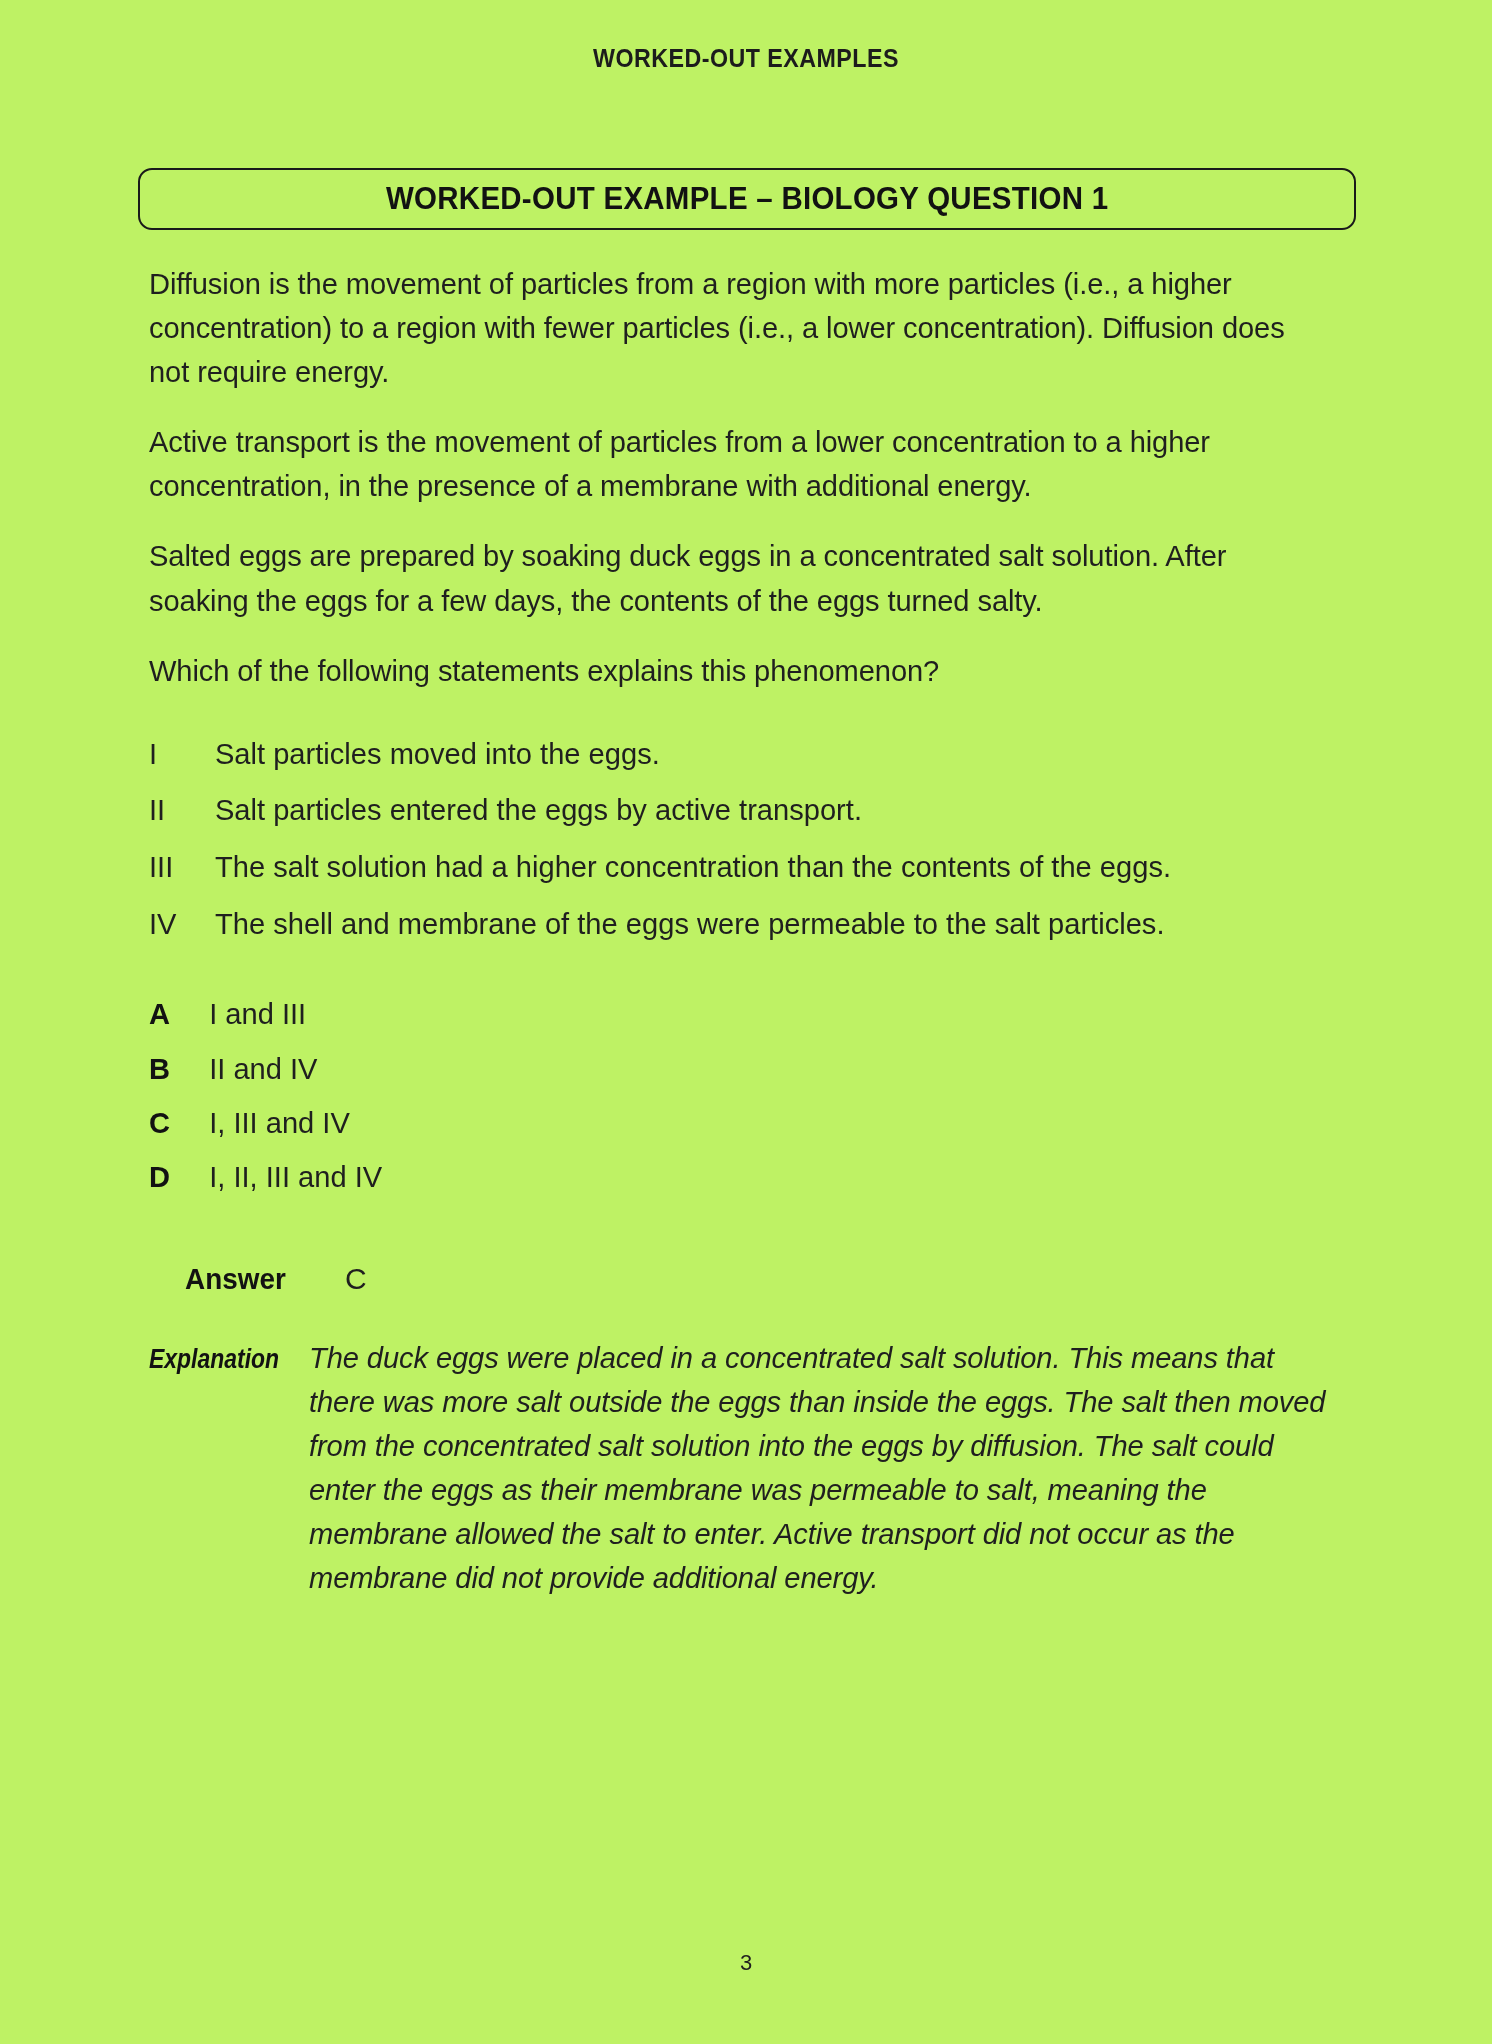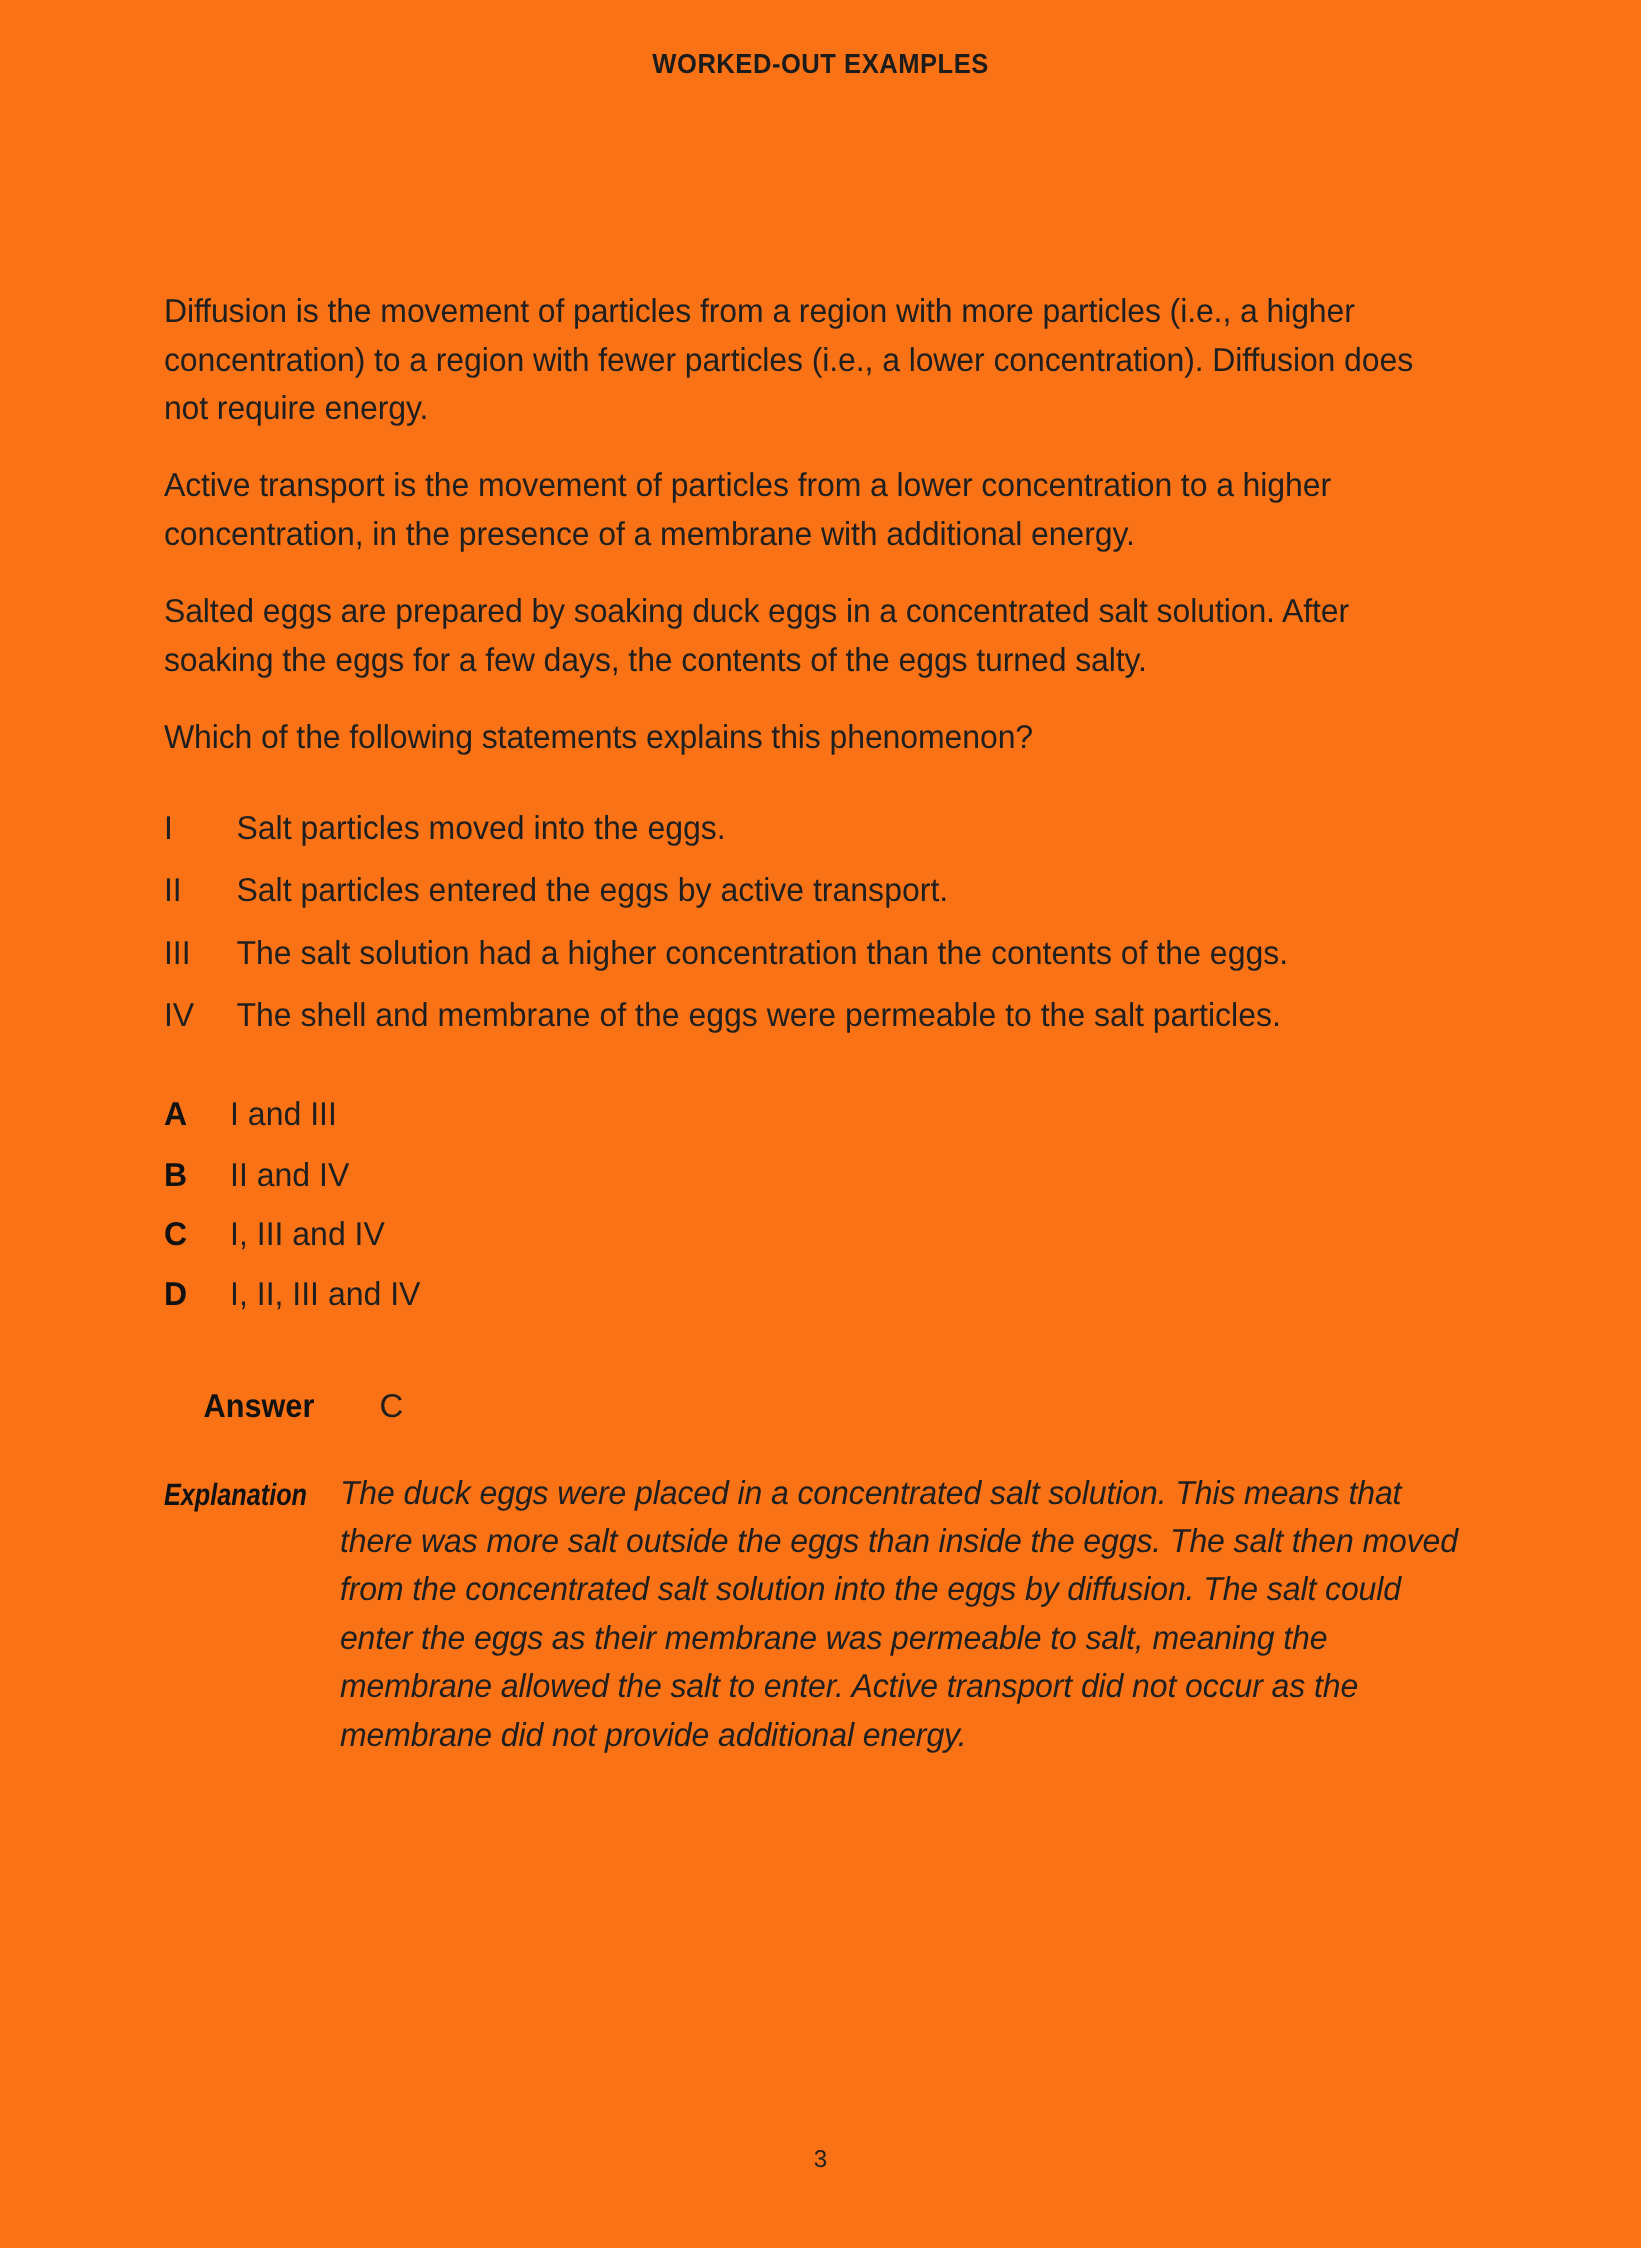--- a/index.html
+++ b/index.html
@@ -13,21 +13,21 @@
     height: 2044px;
     position: relative;
     font-family: "Liberation Sans", "DejaVu Sans", sans-serif;
     color: #1a1a1a;
     -webkit-font-smoothing: antialiased;
   }
 
   .page {
     position: absolute;
     inset: 0;
-    background: #f97316;
+    background: #bef264;
   }
 
   
   .running-header {
     position: absolute;
     top: 44px;
     left: 0;
     right: 0;
     text-align: center;
     font-size: 25px;
@@ -186,20 +186,23 @@
     color: #1f1f1f;
   }
 </style>
 </head>
 <body>
 
 <div class="page">
 
   <div class="running-header">WORKED-OUT EXAMPLES</div>
 
+  <div class="title-box">
+    <span class="title-box-text">WORKED-OUT EXAMPLE – BIOLOGY QUESTION 1</span>
+  </div>
 
   <div class="content">
 
     <p class="para">Diffusion is the movement of particles from a region with more particles (i.e., a higher concentration) to a region with fewer particles (i.e., a lower concentration). Diffusion does not require energy.</p>
 
     <p class="para">Active transport is the movement of particles from a lower concentration to a higher concentration, in the presence of a membrane with additional energy.</p>
 
     <p class="para">Salted eggs are prepared by soaking duck eggs in a concentrated salt solution. After soaking the eggs for a few days, the contents of the eggs turned salty.</p>
 
     <p class="para">Which of the following statements explains this phenomenon?</p>

